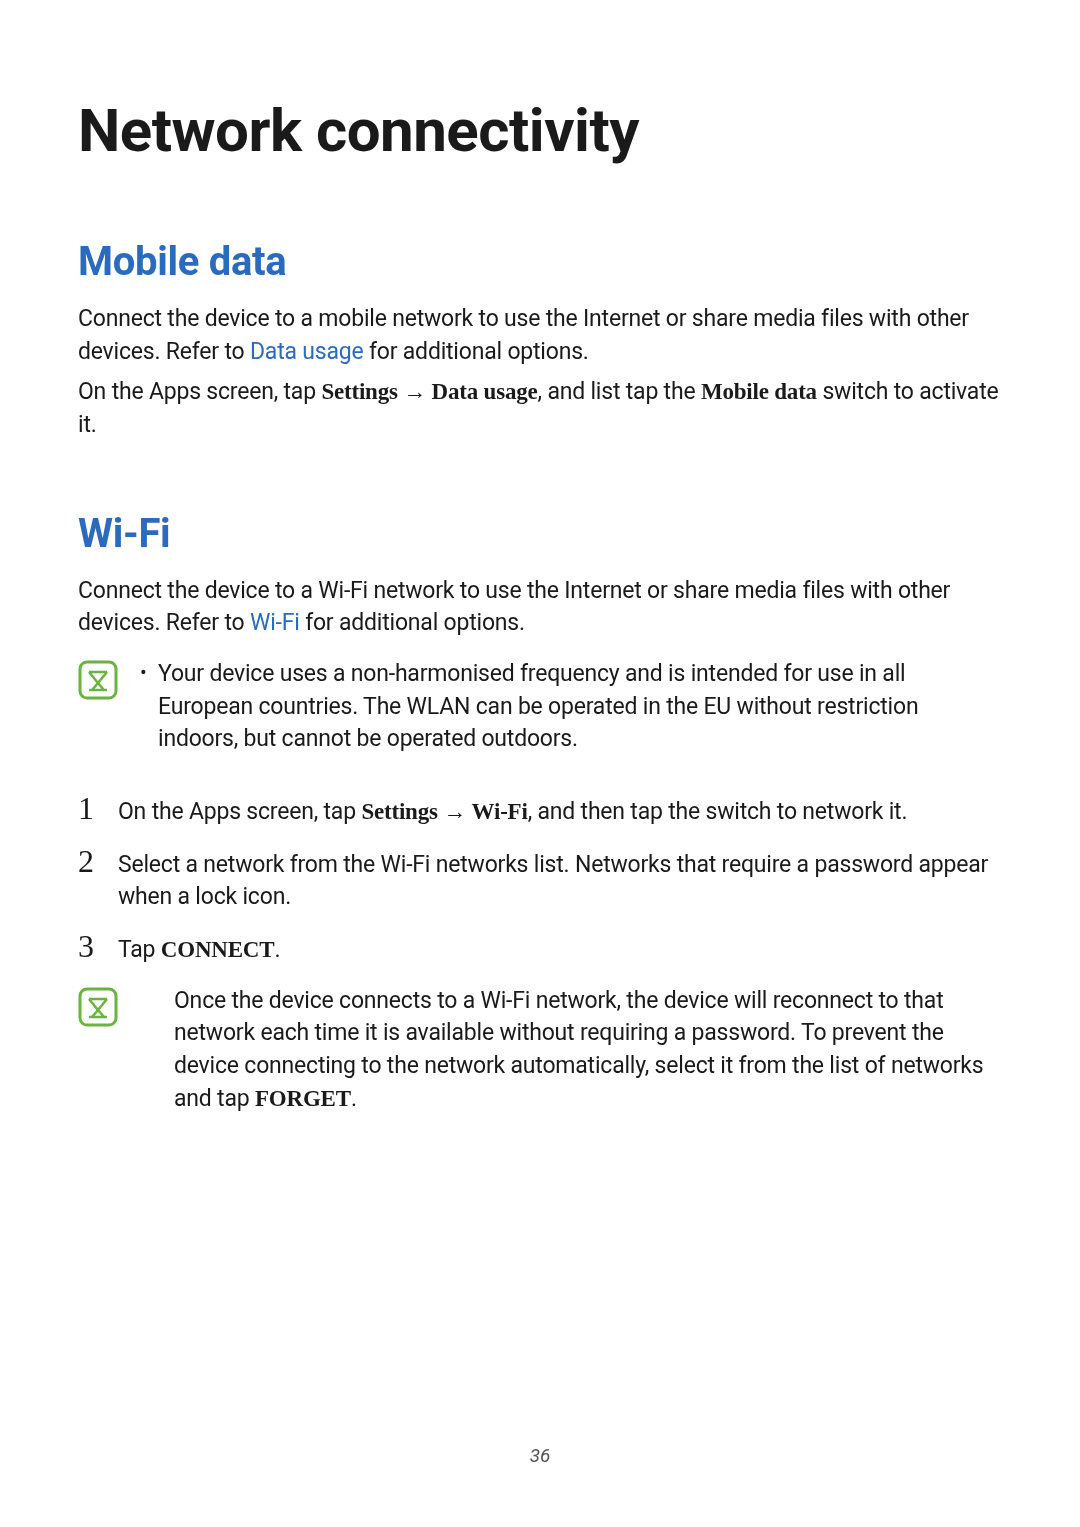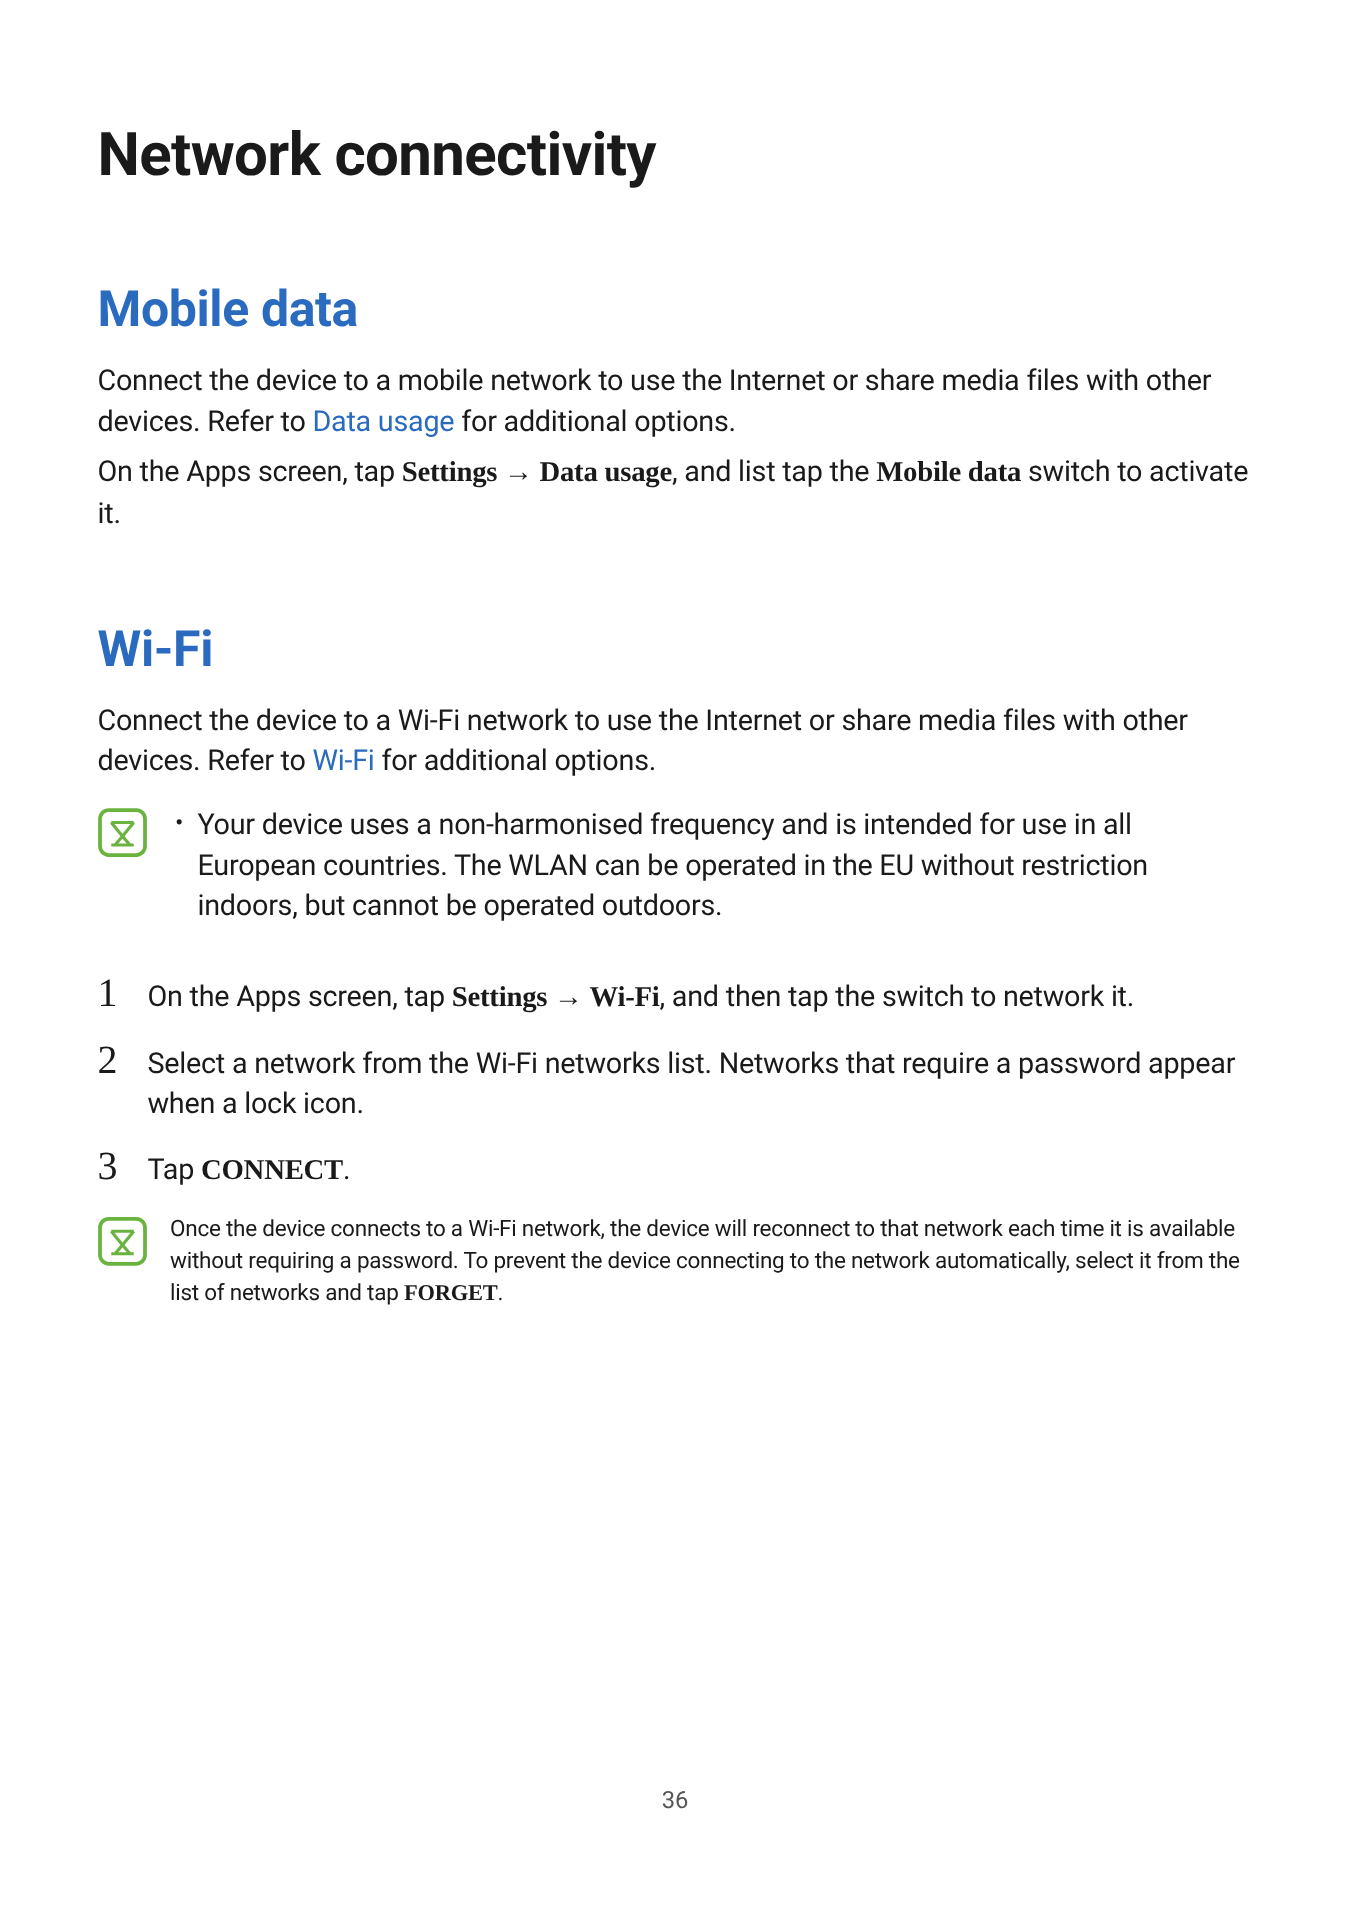--- a/index.html
+++ b/index.html
@@ -10,21 +10,21 @@
     body {
       font-family: -apple-system, BlinkMacSystemFont, "Segoe UI", Roboto, Helvetica, Arial, sans-serif;
       background: #fff;
       color: #1a1a1a;
       width: 1080px;
       height: 1527px;
       position: relative;
       padding: 95px 78px 0 78px;
     }
     .page-title {
-      font-size: 48px;
+      font-size: 60px;
       font-weight: 700;
       color: #1a1a1a;
       margin-bottom: 72px;
       letter-spacing: -0.5px;
     }
     .section-heading {
       font-size: 40px;
       font-weight: 700;
       color: #2a6bbf;
       margin-bottom: 18px;
@@ -110,32 +110,34 @@
       flex: 1;
       letter-spacing: -0.2px;
       padding-top: 2px;
     }
     .note-block-2 {
       display: flex;
       align-items: flex-start;
       margin-top: 8px;
     }
     .note-text {
-      font-size: 18px;
-      line-height: 1.42;
-      letter-spacing: -0.2px;
+      font-size: 23px;
+      line-height: 1.42;
+      letter-spacing: -0.2px;
+      margin-left: 38px;
     }
     .page-number {
       position: absolute;
-      bottom: 76px;
+      bottom: 60px;
       left: 0;
       right: 0;
       text-align: center;
       font-size: 19px;
       color: #555;
+      font-style: italic;
     }
   </style>
 </head>
 <body>
 
 <h1 class="page-title">Network connectivity</h1>
 
 <h2 class="section-heading">Mobile data</h2>
 
 <p class="body-text">

